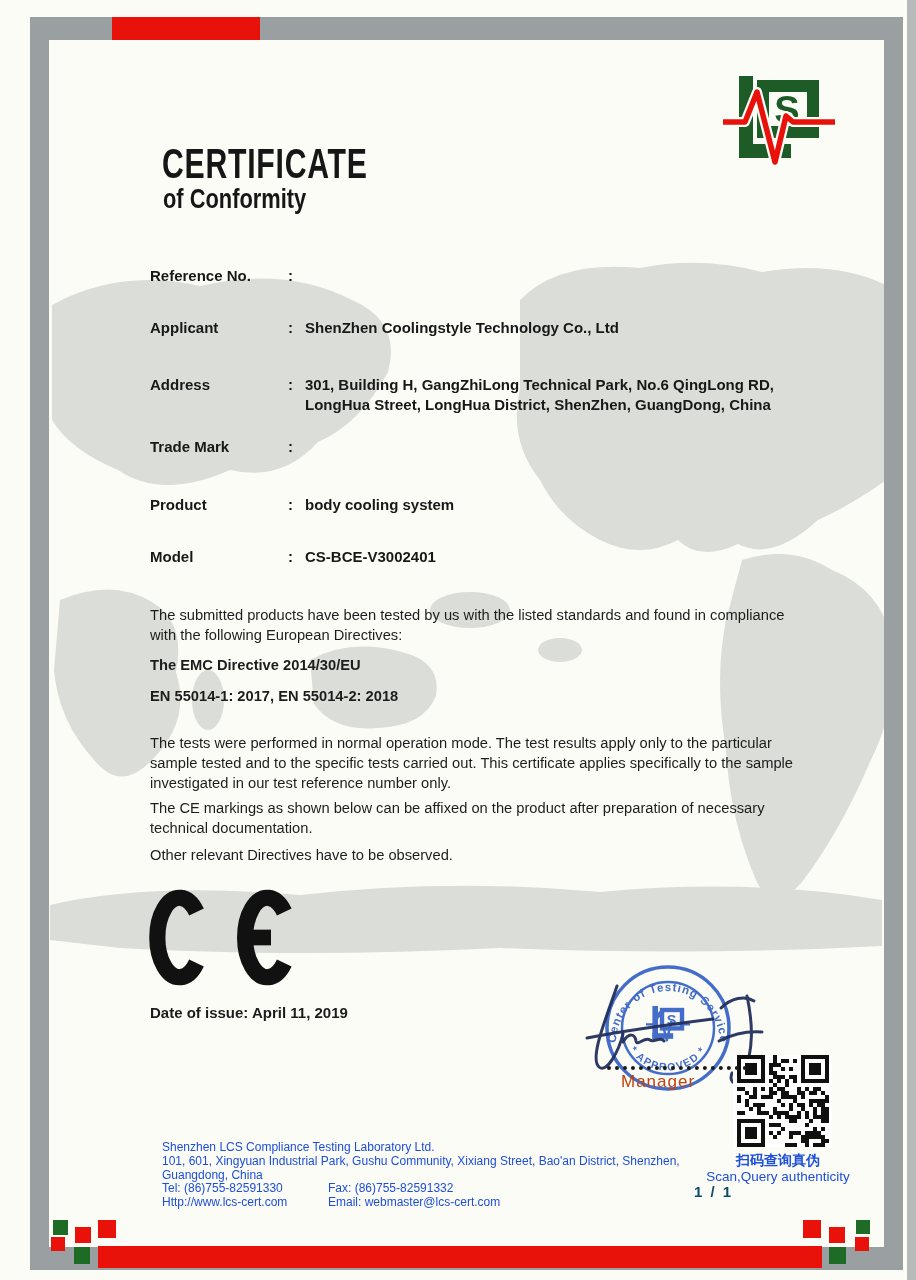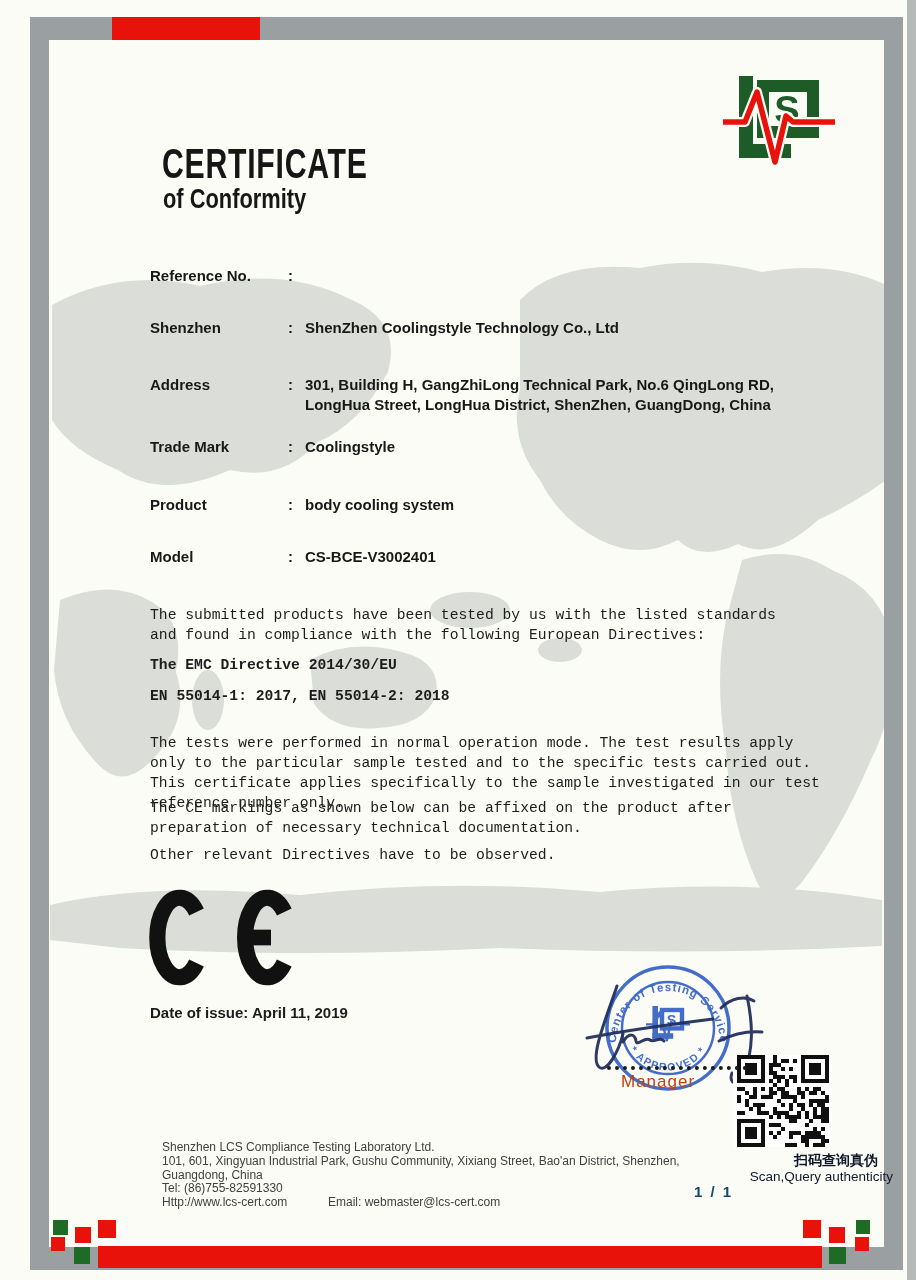--- a/index.html
+++ b/index.html
@@ -10,28 +10,28 @@
   .bar{position:absolute;background:#9aa0a1;}
   .deco{position:absolute;}
   
   .title{font-weight:bold;font-size:42px;letter-spacing:1px;transform:scaleX(.72);transform-origin:left top;white-space:nowrap;color:#161616;}
   .subtitle{font-weight:bold;font-size:28px;transform:scaleX(.78);transform-origin:left top;white-space:nowrap;color:#161616;}
   
   .fields{position:absolute;left:150px;top:0;width:710px;z-index:3;}
   .frow{position:absolute;display:grid;grid-template-columns:138px 17px 500px;font-size:15px;font-weight:bold;line-height:20px;color:#181818;}
   .frow .val{white-space:pre-line;}
   
-  .btxt{position:absolute;left:150px;width:680px;font-size:14.7px;line-height:20px;color:#1d1d1d;z-index:3;font-family:Liberation Mono, monospace;}
+  .btxt{position:absolute;left:150px;width:680px;font-size:14.7px;line-height:20px;color:#1d1d1d;z-index:3;}
   .bold{font-weight:bold;}
   
-  .foot{font-size:12px;line-height:13.8px;color:#404040;}
+  .foot{font-size:12px;line-height:13.8px;color:#1d4ed8;}
   .sig-dots{position:absolute;left:607px;top:1066px;width:140px;border-top:4px dotted #1b1b1b;z-index:6;}
   .manager{position:absolute;left:621px;top:1072px;font-size:17px;letter-spacing:1px;color:#c2410c;z-index:5;}
   .qrbox{position:absolute;left:733px;top:1055px;width:99px;height:92px;background:#fff;z-index:5;}
-  .qrcap{position:absolute;text-align:right;z-index:5;color:#0f172a;margin-left:35px;}
+  .qrcap{position:absolute;text-align:center;z-index:5;color:#1d4ed8;}
   .pagenum{position:absolute;left:694px;top:1183px;font-size:15px;font-weight:bold;letter-spacing:2px;color:#0c4a6e;z-index:5;}
   .scan-edge{position:absolute;right:0;top:0;width:9px;height:1280px;background:#b6bbb9;z-index:9;}
 </style>
 </head>
 <body>
 
 <div class="page">
 
   <svg class="abs" style="left:0;top:0;width:916px;height:1280px;z-index:1;opacity:.8" viewBox="0 0 916 1280">
     <g fill="#d3d6d1">
@@ -78,34 +78,33 @@
 
   <div class="abs title" style="left:162px;top:140px;z-index:3">CERTIFICATE</div>
   <div class="abs subtitle" style="left:163px;top:183px;z-index:3">of Conformity</div>
 
   <div class="fields">
     <div class="frow" style="top:266px">
       <span>Reference No.</span>
       <span>:</span>
     </div>
     <div class="frow" style="top:318px">
-      <span>Shenzhen</span>
+      <span>Applicant</span>
       <span>:</span>
       <span class="val">ShenZhen Coolingstyle Technology Co., Ltd</span>
     </div>
     <div class="frow" style="top:375px">
       <span>Address</span>
       <span>:</span>
       <span class="val">301, Building H, GangZhiLong Technical Park, No.6 QingLong RD,
 LongHua Street, LongHua District, ShenZhen, GuangDong, China</span>
     </div>
     <div class="frow" style="top:437px">
       <span>Trade Mark</span>
       <span>:</span>
-      <span class="val">Coolingstyle</span>
     </div>
     <div class="frow" style="top:495px">
       <span>Product</span>
       <span>:</span>
       <span class="val">body cooling system</span>
     </div>
     <div class="frow" style="top:547px">
       <span>Model</span>
       <span>:</span>
       <span class="val">CS-BCE-V3002401</span>
@@ -332,20 +331,21 @@
   <div class="qrcap" style="left:698px;top:1169px;width:160px;font-size:13.5px">Scan,Query authenticity</div>
 
   <div class="pagenum">1 / 1</div>
 
   <div class="abs foot" style="left:162px;top:1141px;width:560px;z-index:3">
     <div>Shenzhen LCS Compliance Testing Laboratory Ltd.</div>
     <div>101, 601, Xingyuan Industrial Park, Gushu Community, Xixiang Street, Bao'an District, Shenzhen,</div>
     <div>Guangdong, China</div>
     <div style="display:grid;grid-template-columns:166px auto">
       <span>Tel: (86)755-82591330</span>
+      <span>Fax: (86)755-82591332</span>
     </div>
     <div style="display:grid;grid-template-columns:166px auto">
       <span>Http://www.lcs-cert.com</span>
       <span>Email: webmaster@lcs-cert.com</span>
     </div>
   </div>
 
   <div class="scan-edge"></div>
 </div>
 

